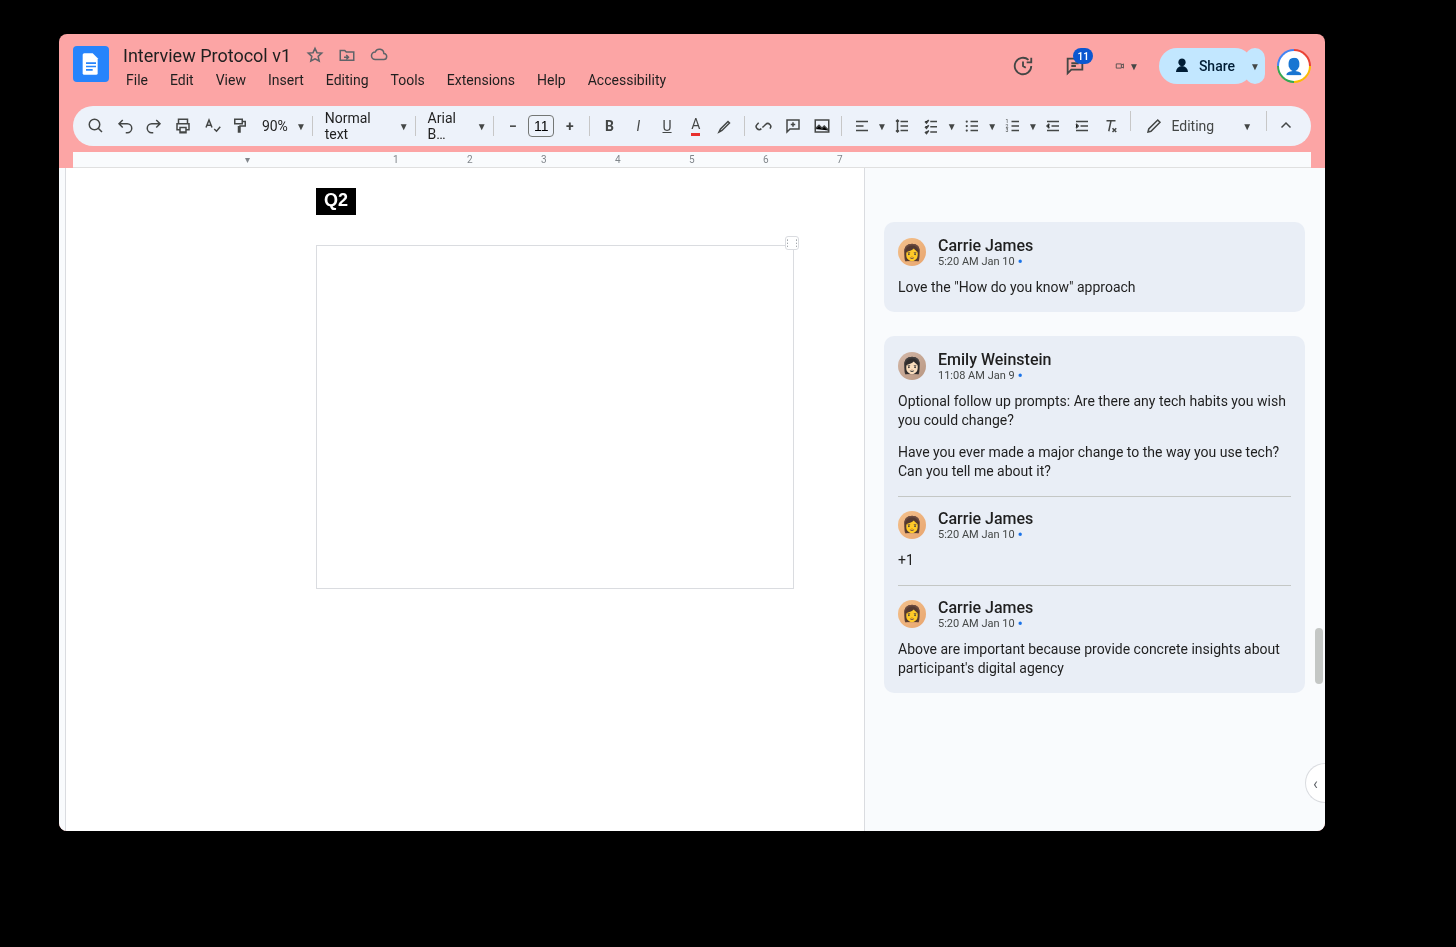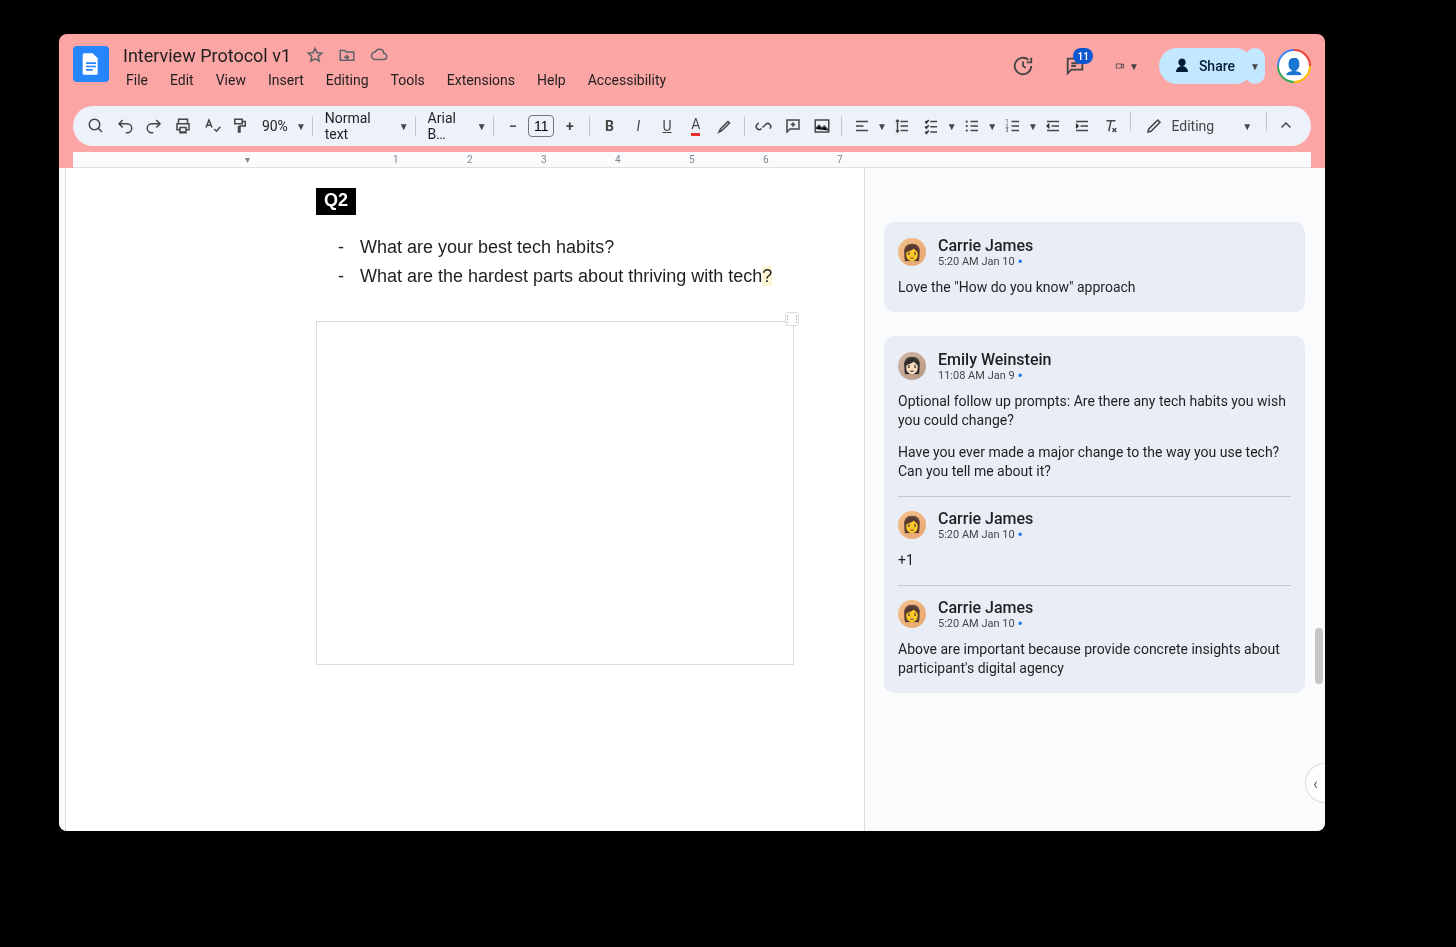--- a/index.html
+++ b/index.html
@@ -315,28 +315,20 @@
     <span class="ruler-mark" style="left:468px">3</span>
     <span class="ruler-mark" style="left:542px">4</span>
     <span class="ruler-mark" style="left:616px">5</span>
     <span class="ruler-mark" style="left:690px">6</span>
     <span class="ruler-mark" style="left:764px">7</span>
   </div>
 
   <div class="canvas-area">
     <div class="page">
       <span class="q-badge">Q2</span>
-      <ul class="bullets">
-        <li>
-            <span><span>What are your best tech habits?</span><span class="hl"></span></span>
-          </li>
-        <li>
-            <span><span>What are the hardest parts about thriving with tech</span><span class="hl">?</span></span>
-          </li>
-      </ul>
       <div class="placeholder-box">
         <div class="placeholder-handle">⋮⋮</div>
       </div>
     </div>
 
     <div class="comments-pane">
 
       <div class="comment-card">
         <div class="comment-head">
           <div class="c-avatar">👩</div>

